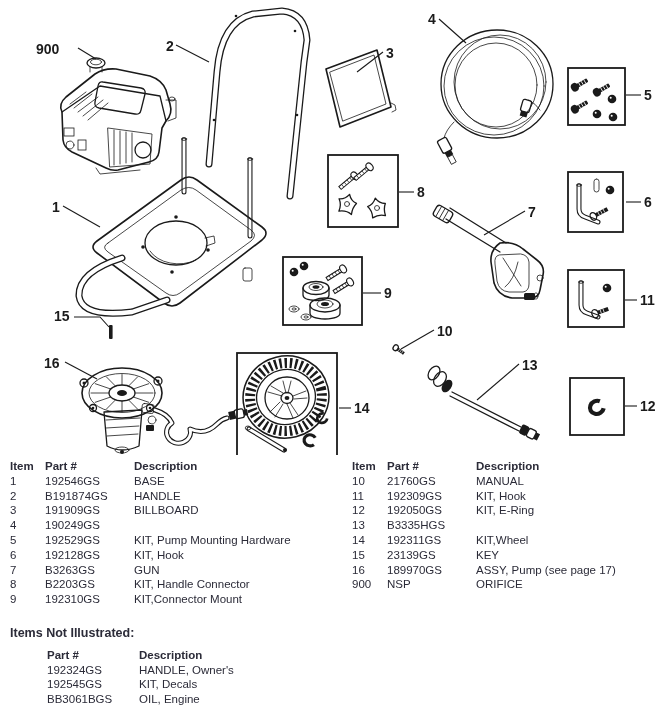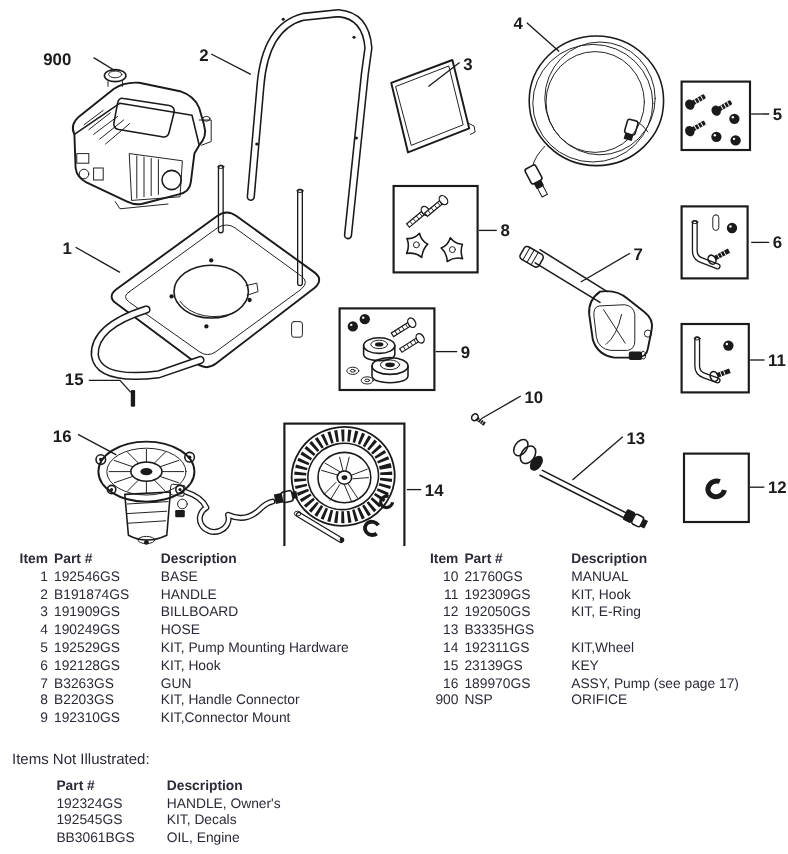--- a/index.html
+++ b/index.html
@@ -19,24 +19,24 @@
   .dk{fill:#1a1a1a;stroke:none}
   .ld{stroke:#1a1a1a;stroke-width:1.1;fill:none}
   .co{font:bold 14px "Liberation Sans",sans-serif;fill:#1b1b1b}
 
   
   .ptable{position:absolute;font-size:11.5px;line-height:14.8px}
   .left-table{left:10px;top:459px;width:334px}
   .right-table{left:352px;top:459px;width:300px}
   .prow{display:grid;grid-template-columns:30px 84px 1fr;column-gap:5px}
   .phead{font-weight:bold}
-  .c-item{text-align:right}
+  .c-item{text-align:left}
 
   .ni{position:absolute;left:10px;top:626px;font-size:11.5px;line-height:14.8px}
-  .ni-title{font-weight:normal;font-size:12.5px;margin:0 0 7px 0}
+  .ni-title{font-weight:bold;font-size:12.5px;margin:0 0 7px 0}
   .prow2{display:grid;grid-template-columns:86px 1fr;column-gap:6px;margin-left:37px}
 </style>
 </head>
 <body>
 
 <div class="page">
 
   <svg class="diagram" width="657" height="455" viewBox="0 0 657 455">
     <defs>
       <g id="boltD">
@@ -361,21 +361,20 @@
 
         <div class="prow">
           <span class="c-item">3</span>
           <span class="c-part">191909GS</span>
           <span class="c-desc">BILLBOARD</span>
         </div>
 
         <div class="prow">
           <span class="c-item">4</span>
           <span class="c-part">190249GS</span>
-          <span class="c-desc">HOSE</span>
         </div>
 
         <div class="prow">
           <span class="c-item">5</span>
           <span class="c-part">192529GS</span>
           <span class="c-desc">KIT, Pump Mounting Hardware</span>
         </div>
 
         <div class="prow">
           <span class="c-item">6</span>

